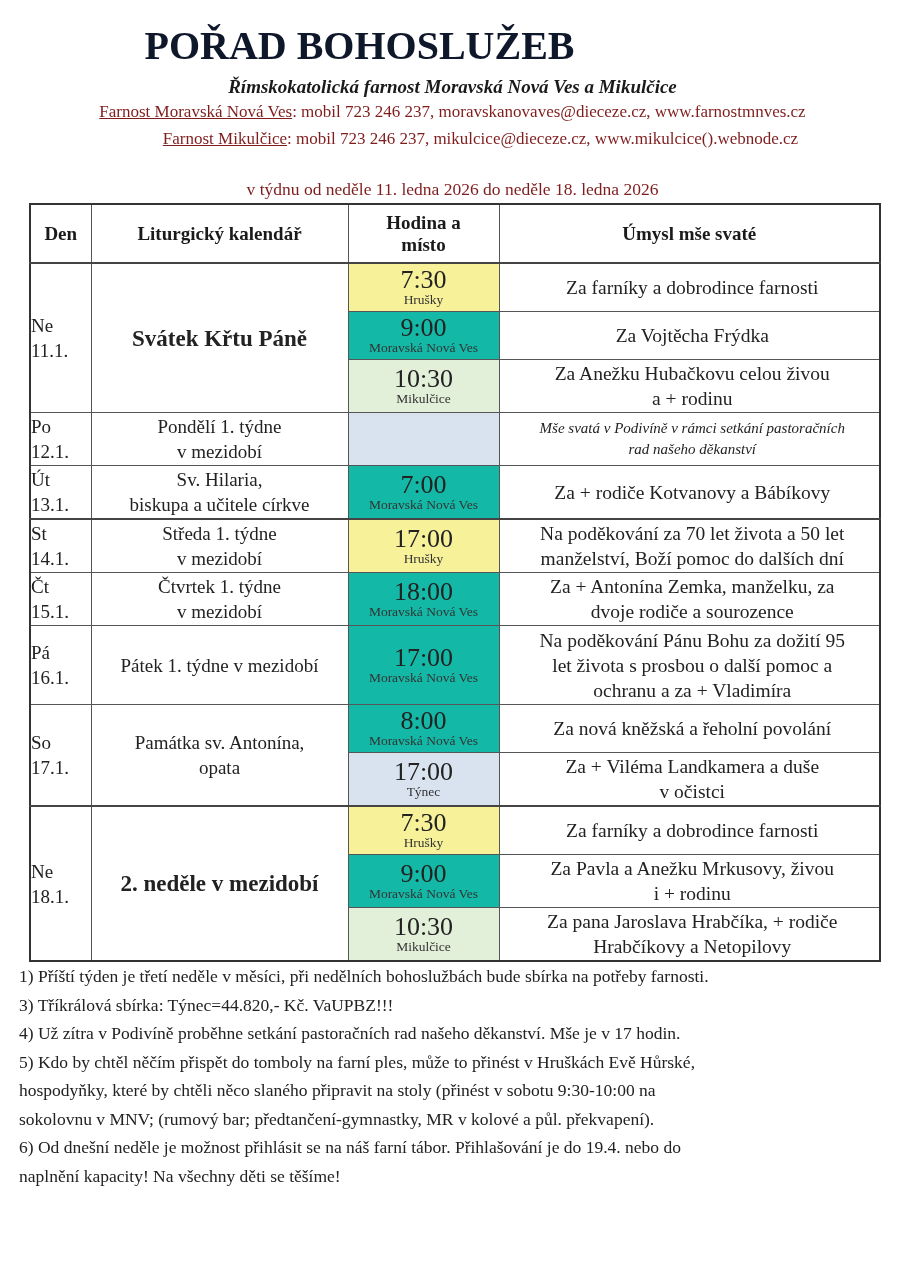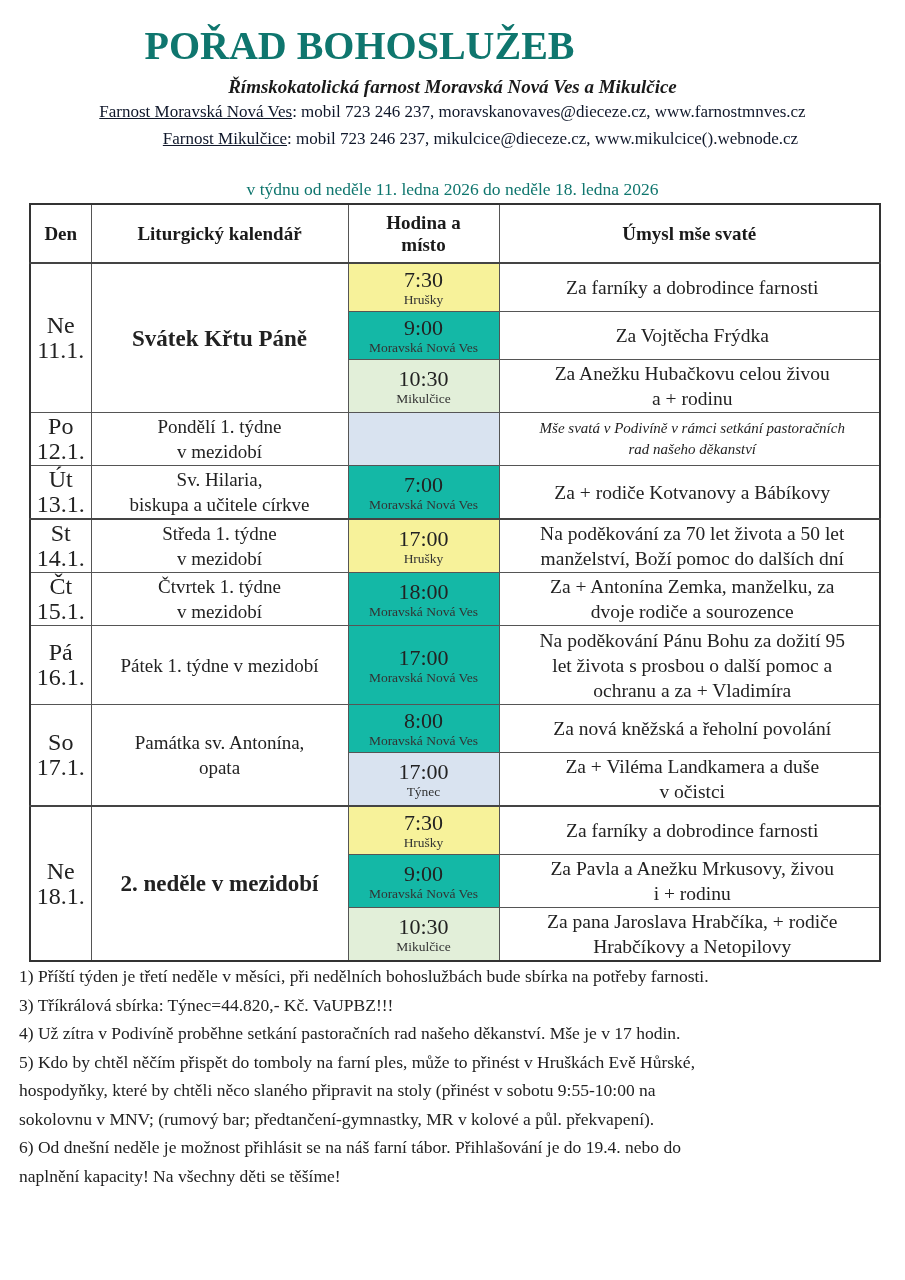--- a/index.html
+++ b/index.html
@@ -2,58 +2,58 @@
 <html><head>
   <meta charset="utf-8">
   <style>
     html, body { margin: 0; padding: 0; background: #ffffff; }
     body {
       width: 905px; height: 1280px; position: relative; overflow: hidden;
       font-family: "Liberation Serif", "DejaVu Serif", serif; color: #222;
     }
     .title {
       position: absolute; left: 0; top: 22px; width: 719px; text-align: center;
-      font-size: 40px; font-weight: bold; letter-spacing: 0px; color: #0f766e;
+      font-size: 40px; font-weight: bold; letter-spacing: 0px; color: #0f172a;
     }
     .subtitle {
       position: absolute; left: 0; top: 76px; width: 905px; text-align: center;
       font-size: 19px; font-weight: bold; color: #1a1a1a; font-style: italic;
     }
     .contact {
       position: absolute; left: 0; width: 905px; text-align: center;
-      font-size: 17px; color: #0f172a;
+      font-size: 17px; color: #7f1d1d;
     }
     .contact.c1 { top: 102px; }
     .contact.c2 { top: 129px; padding-left: 28px; }
     .contact .u { text-decoration: underline; }
     .week {
       position: absolute; left: 0; top: 179px; width: 905px; text-align: center;
-      font-size: 17.5px; color: #0f766e;
+      font-size: 17.5px; color: #7f1d1d;
     }
     table.sched {
       position: absolute; left: 29px; top: 203px; width: 852px;
       border-collapse: collapse; border: 2.5px solid #333;
       table-layout: fixed;
     }
     table.sched td, table.sched th {
       border: 1px solid #555; padding: 0; vertical-align: middle;
     }
     table.sched th {
       font-weight: bold; font-size: 19px; text-align: center; height: 57px;
       border-bottom: 1.5px solid #444; line-height: 22px; color:#1a1a1a;
     }
     col.c-day { width: 61px; }
     col.c-lit { width: 257px; }
     col.c-time { width: 151px; }
     col.c-int { width: auto; }
-    .day { text-align: center; font-size: 24px; line-height: 25px; }
+    .day { font-size: 19px; line-height: 25px; }
     .lit { text-align: center; font-size: 19px; line-height: 25px; margin-left: 38px; }
     .lit.big { font-size: 23px; font-weight: bold; }
     .time { text-align: center; }
-    .time .t { display: block; font-size: 22px; line-height: 24px; }
+    .time .t { display: block; font-size: 26px; line-height: 24px; }
     .time .p { display: block; font-size: 13.5px; line-height: 15px; color: #333; }
     .int { font-size: 19.5px; line-height: 25px; padding-left: 6px !important; text-align: center; }
     .int.ital { font-style: italic; font-size: 15px; line-height: 21px; }
     .bg-yellow { background: #f7f29a; }
     .bg-pink { background: #14b8a6; }
     .bg-green { background: #e2efd9; }
     .bg-blue { background: #d9e3f0; }
     tr.h48 td { height: 47px; }
     tr.h52 td { height: 52px; }
     tr.h78 td { height: 78px; }
@@ -200,17 +200,17 @@
     <td class="int"><span>Za pana Jaroslava Hrabčíka, + rodiče</span><br><span>Hrabčíkovy a Netopilovy</span></td>
   </tr>
 </tbody>
   </table>
 
 <div class="notes">
   <p>1) Příští týden je třetí neděle v měsíci, při nedělních bohoslužbách bude sbírka na potřeby farnosti.</p>
   <p>3) Tříkrálová sbírka: Týnec=44.820,- Kč. VaUPBZ!!!</p>
   <p>4) Už zítra v Podivíně proběhne setkání pastoračních rad našeho děkanství. Mše je v 17 hodin.</p>
   <p>5) Kdo by chtěl něčím přispět do tomboly na farní ples, může to přinést v Hruškách Evě Hůrské,</p>
-  <p>hospodyňky, které by chtěli něco slaného připravit na stoly (přinést v sobotu 9:55-10:00 na</p>
+  <p>hospodyňky, které by chtěli něco slaného připravit na stoly (přinést v sobotu 9:30-10:00 na</p>
   <p>sokolovnu v MNV; (rumový bar; předtančení-gymnastky, MR v kolové a půl. překvapení).</p>
   <p>6) Od dnešní neděle je možnost přihlásit se na náš farní tábor. Přihlašování je do 19.4. nebo do</p>
   <p>naplnění kapacity! Na všechny děti se těšíme!</p>
 </div>
 
 </body></html>

